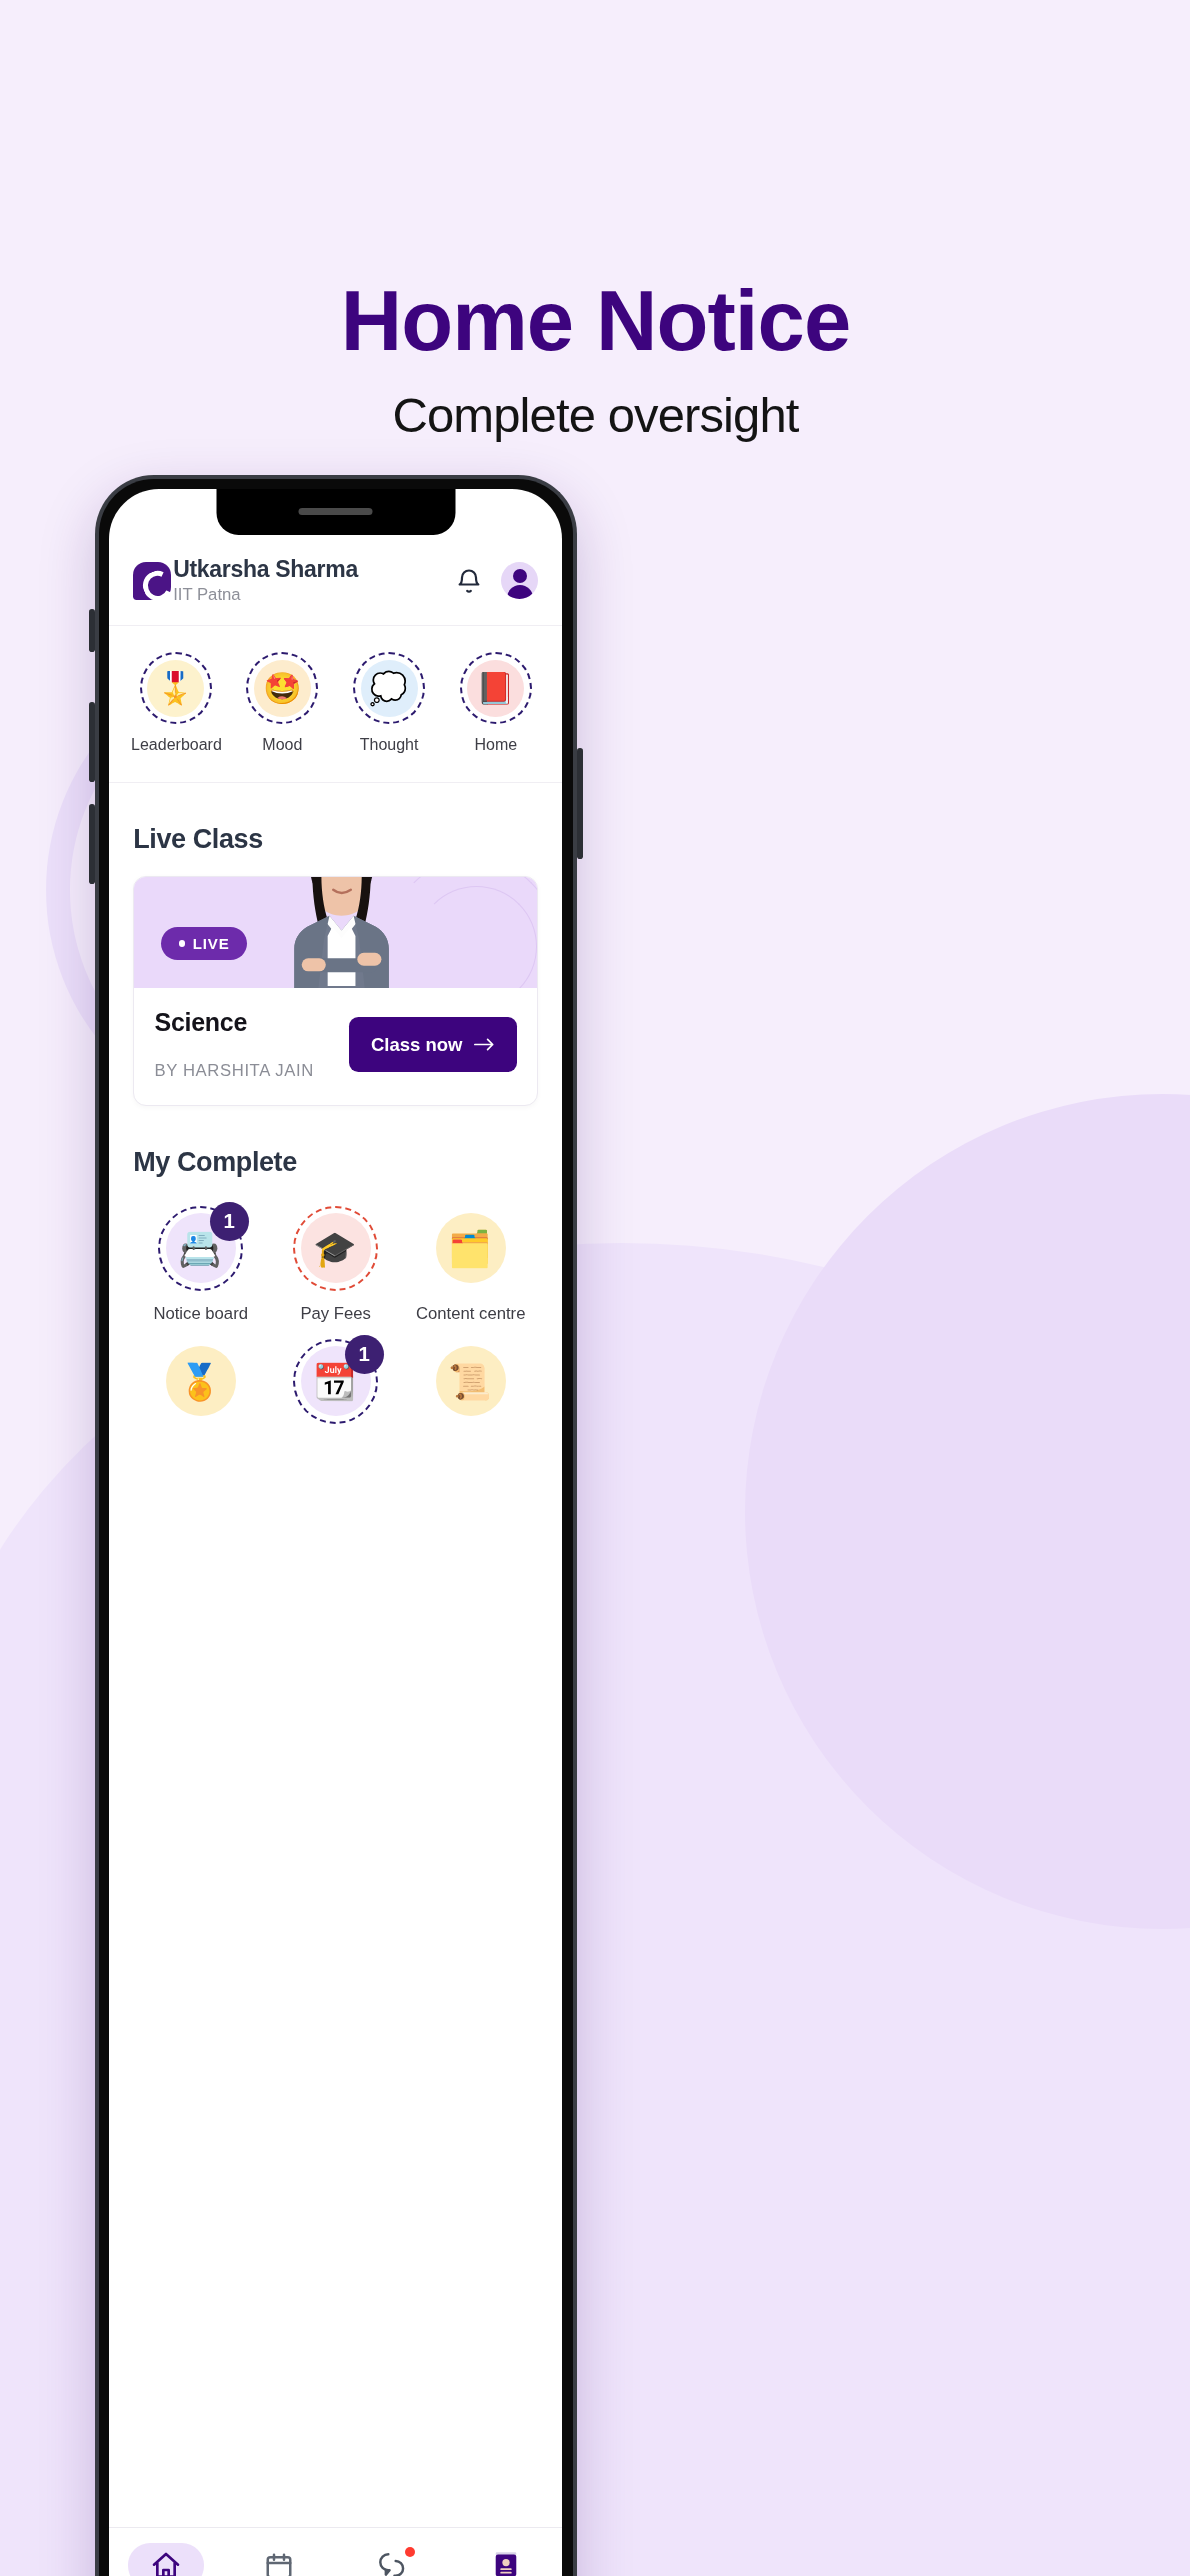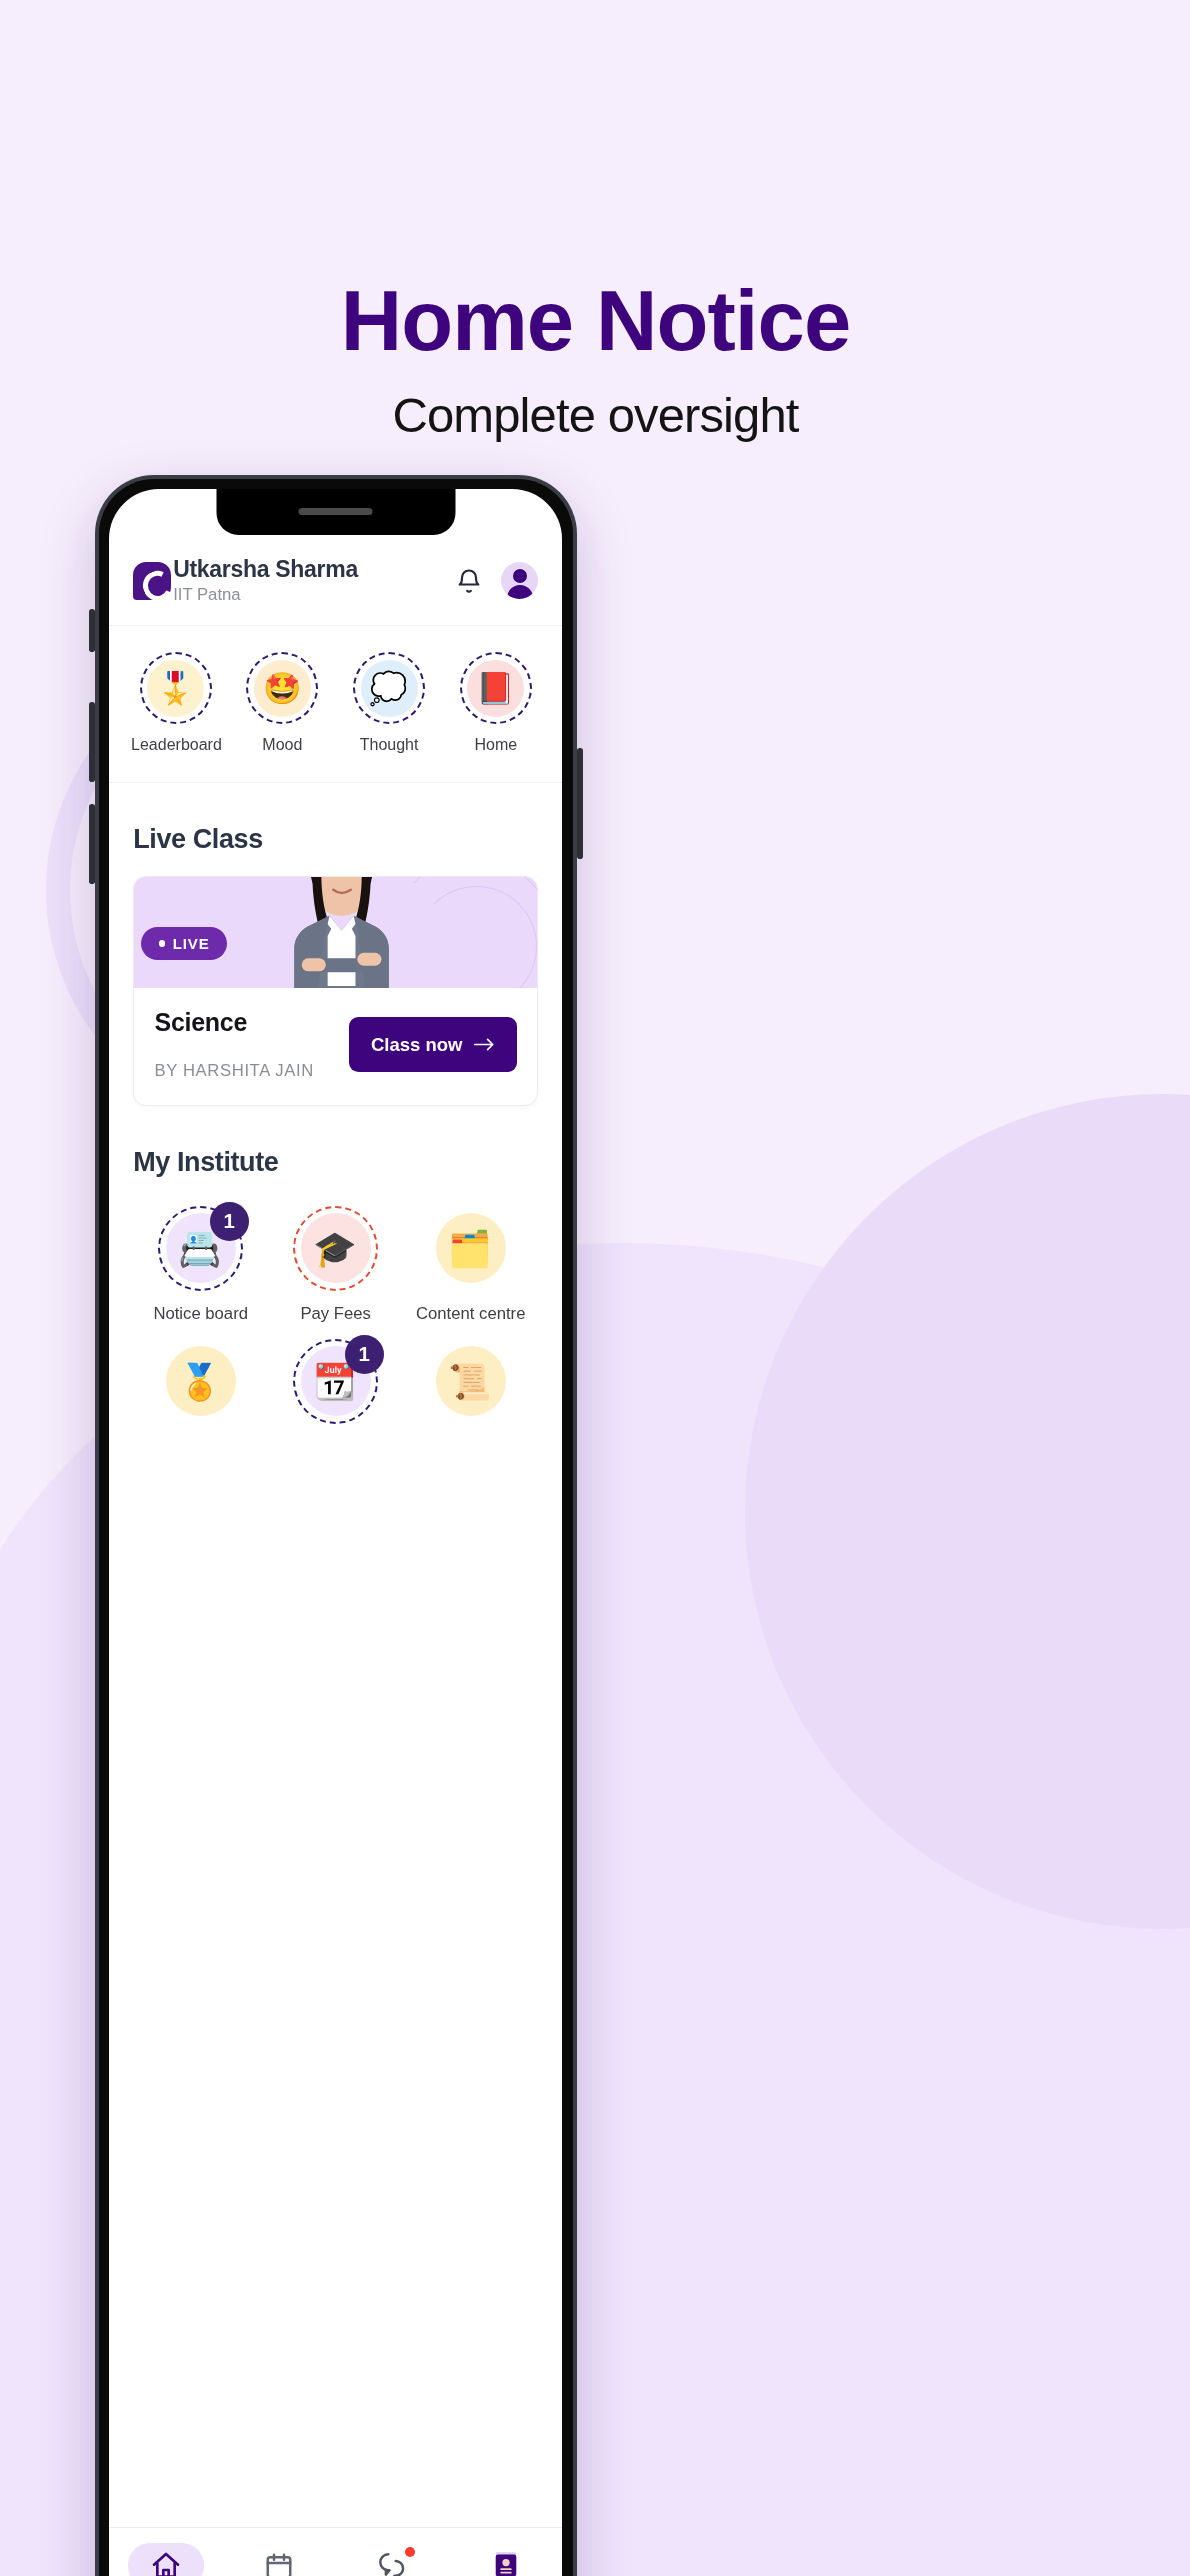--- a/index.html
+++ b/index.html
@@ -158,21 +158,21 @@
     width:213px; height:213px; border-radius:50%;
     border:1.9px solid #ddc7f3; border-left-color:transparent; border-bottom-color:transparent;
   }
   .wave.w2 { right:-18.5px; top:-18.5px; width:167px; height:167px; }
   .wave.w3 { right:0px;  top:9.3px;  width:121px; height:121px; }
   .teacher {
     position:absolute; left:50%; transform:translateX(-46%); bottom:0;
     width:139px; height:165px;
   }
   .live-badge {
-    position:absolute; left:7px; top:50px;
+    position:absolute; left:27px; top:50px;
     background:#6d2bab; color:#fff;
     font-size:15px; font-weight:bold; letter-spacing:0.9px;
     padding:8.3px 17.6px; border-radius:18.5px;
     display:flex; align-items:center; gap:7.4px;
   }
   .live-badge .dot { width:6.5px; height:6.5px; border-radius:50%; background:#fff; }
   .live-body {
     display:flex; align-items:center; justify-content:space-between;
     padding:20.4px 20.4px 24px 20.4px;
     gap:33px;
@@ -351,21 +351,21 @@
             <span>Class now</span>
             <svg class="arrow" viewBox="0 0 24 14" fill="none" stroke="#fff" stroke-width="2" stroke-linecap="round" stroke-linejoin="round">
               <path d="M1 7h21M16 1l6 6-6 6"></path>
             </svg>
           </button>
         </div>
       </div>
     </div>
 
     <div class="section">
-      <div class="section-title">My Institute</div>
+      <div class="section-title">My Complete</div>
 
       <div class="inst-grid">
         <div class="inst-item">
           <div class="inst-circle-wrap">
             <div class="inst-ring"></div>
             <div class="inst-inner" style="background:#efe4fb">📇</div>
             <div class="inst-badge">1</div>
           </div>
           <div class="inst-label">Notice board</div>
         </div>

